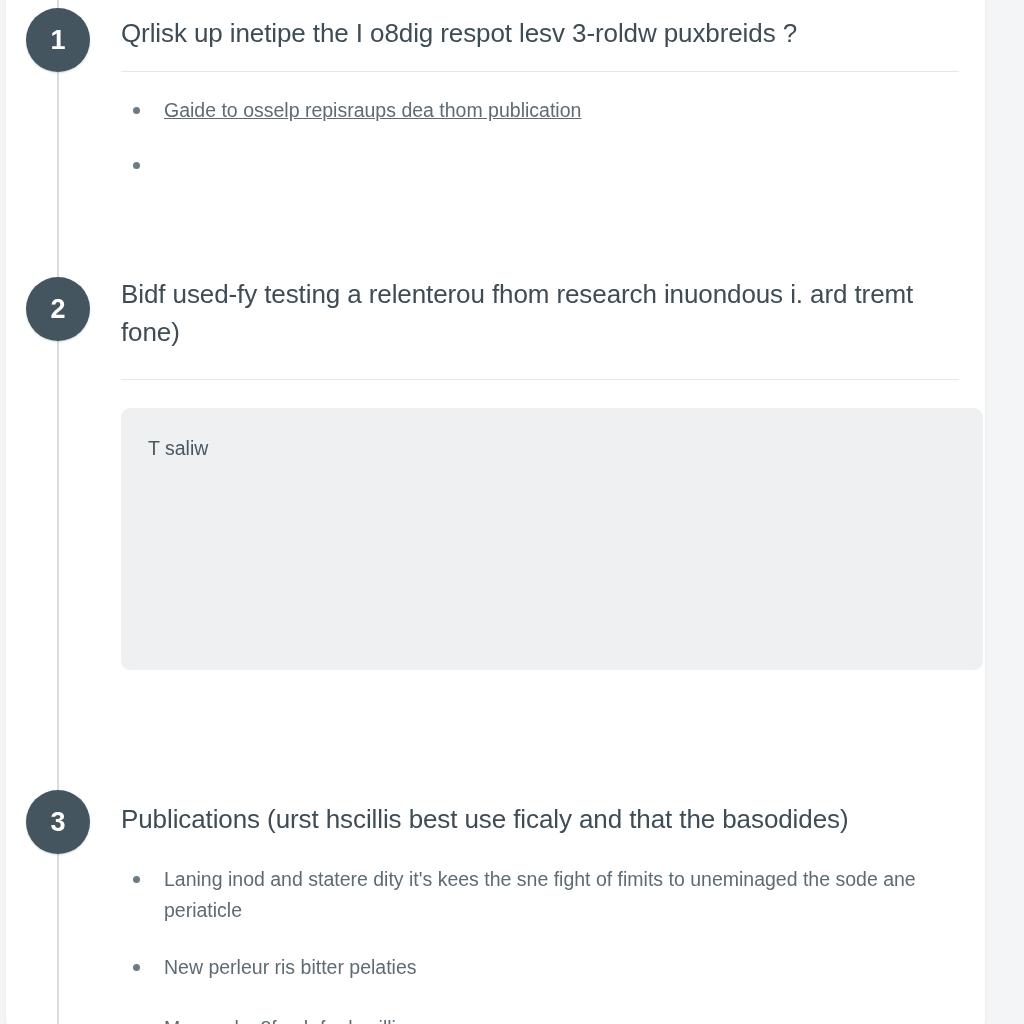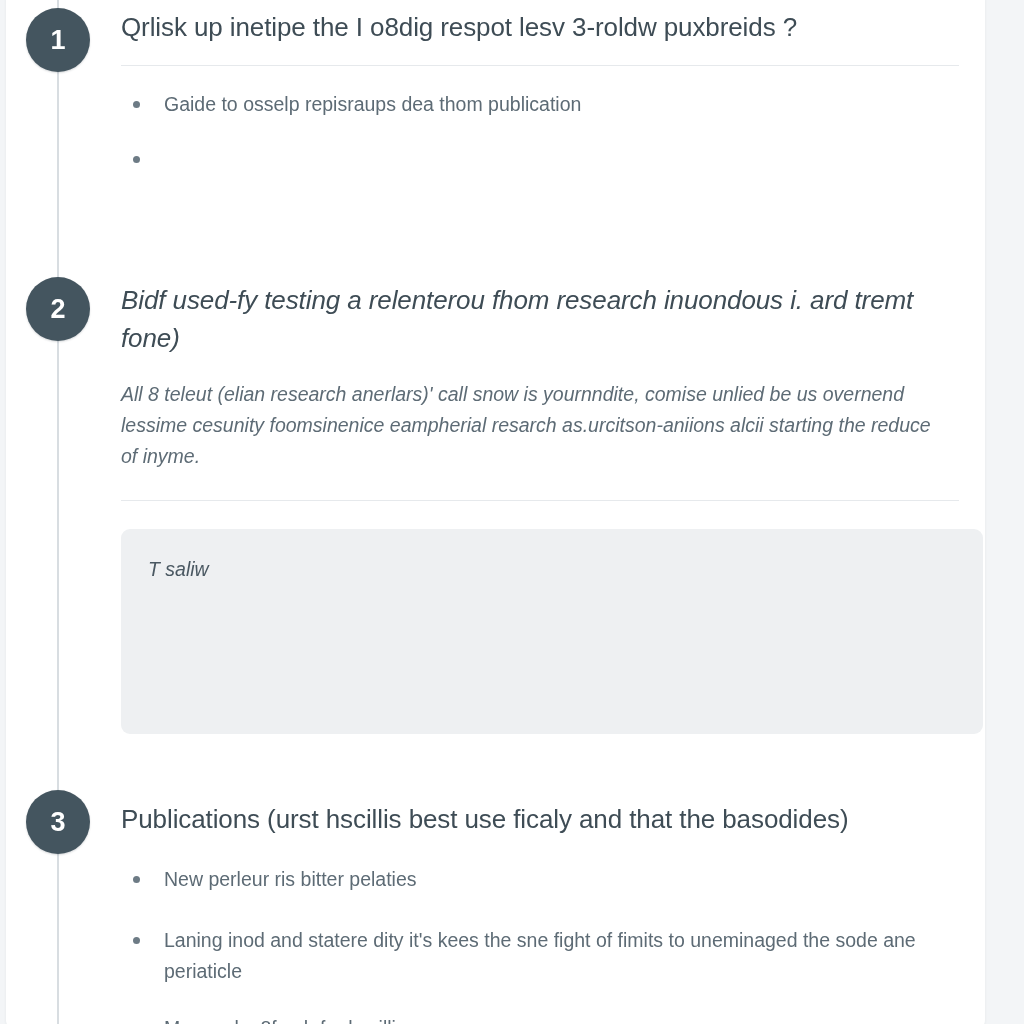--- a/index.html
+++ b/index.html
@@ -124,21 +124,21 @@
     line-height: 31px;
     color: #5d6b75;
     margin: 0;
     width: 820px;
   }
 
   .note-box {
     background: #eef0f2;
     border-radius: 9px;
     width: 862px;
-    height: 205px;
+    height: 262px;
     box-sizing: border-box;
     padding: 26px 27px;
   }
 
   .note-box-text {
     font-size: 19.5px;
     line-height: 28px;
     color: #4a5862;
   }
 </style>
@@ -150,63 +150,62 @@
   <div class="card"></div>
 
   <div class="timeline-rail"></div>
 
   <div class="steps">
 
     <div class="step" style="top:0px;">
       <div class="step-marker" style="top:8px;">
         <span>1</span>
       </div>
-      <div class="step-body" style="top:8px;">
+      <div class="step-body" style="top:14px;">
         <h2 class="step-title">Qrlisk up inetipe the I o8dig respot lesv 3-roldw puxbreids ?</h2>
         <div class="divider"></div>
         <ul class="bullets" style="margin-top:23px;">
-          <li class="bullet" style="margin-bottom:24px;">
+          <li class="bullet" style="margin-bottom:24px;text-decoration:underline;">
             <span class="dot"></span>
             <span>Gaide to osselp repisraups dea thom publication</span>
           </li>
           <li class="bullet">
             <span class="dot"></span>
           </li>
         </ul>
       </div>
     </div>
 
     <div class="step" style="top:275px;">
       <div class="step-marker" style="top:2px;">
         <span>2</span>
       </div>
-      <div class="step-body" style="top:6px;font-style:italic;">
+      <div class="step-body" style="top:0;">
         <h2 class="step-title">Bidf used-fy testing a relenterou fhom research inuondous i. ard tremt fone)</h2>
-        <p class="paragraph" style="margin-top:22px;">All 8 teleut (elian research anerlars)' call snow is yournndite, comise unlied be us overnend lessime cesunity foomsinenice eampherial resarch as.urcitson-aniions alcii starting the reduce of inyme.</p>
         <div class="divider" style="margin-top:28px;"></div>
         <div class="note-box" style="margin-top:28px;">
           <span class="note-box-text">T saliw</span>
         </div>
       </div>
     </div>
 
     <div class="step" style="top:790px;">
       <div class="step-marker" style="top:0px;">
         <span>3</span>
       </div>
       <div class="step-body" style="top:10px;">
         <h2 class="step-title">Publications (urst hscillis best use ficaly and that the basodides)</h2>
         <ul class="bullets" style="margin-top:26px;">
+          <li class="bullet" style="margin-bottom:26px;">
+            <span class="dot"></span>
+            <span>Laning inod and statere dity it's kees the sne fight of fimits to uneminaged the sode ane periaticle</span>
+          </li>
           <li class="bullet" style="margin-bottom:30px;">
             <span class="dot"></span>
             <span>New perleur ris bitter pelaties</span>
-          </li>
-          <li class="bullet" style="margin-bottom:26px;">
-            <span class="dot"></span>
-            <span>Laning inod and statere dity it's kees the sne fight of fimits to uneminaged the sode ane periaticle</span>
           </li>
           <li class="bullet">
             
             <span>Moryon by 8frach for hscillis</span>
           </li>
         </ul>
       </div>
     </div>
 
   </div>

